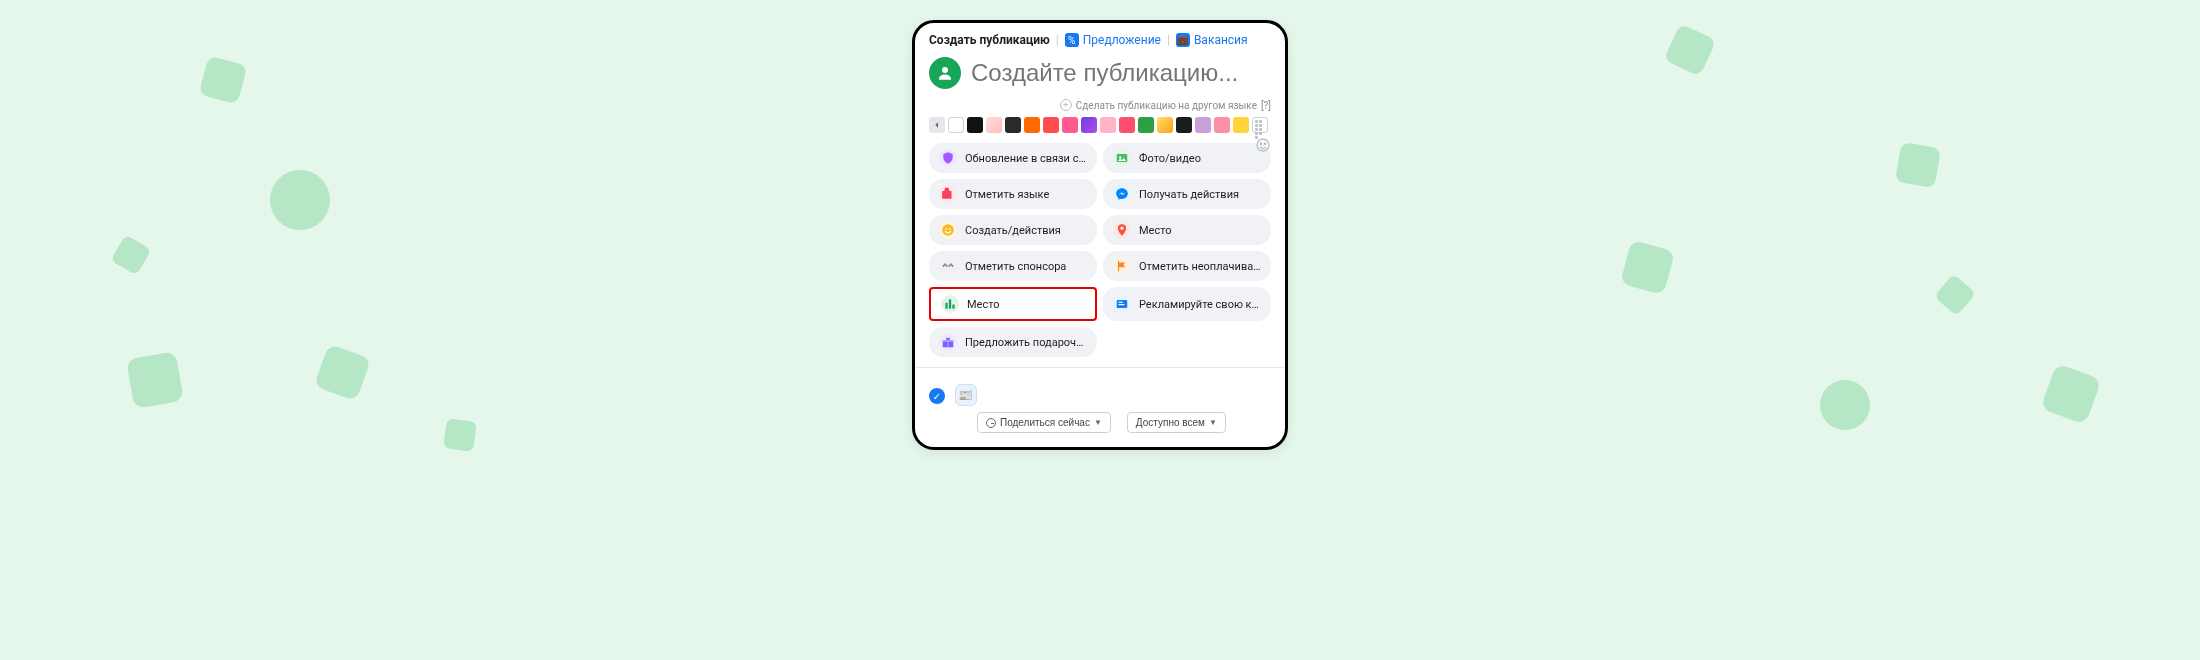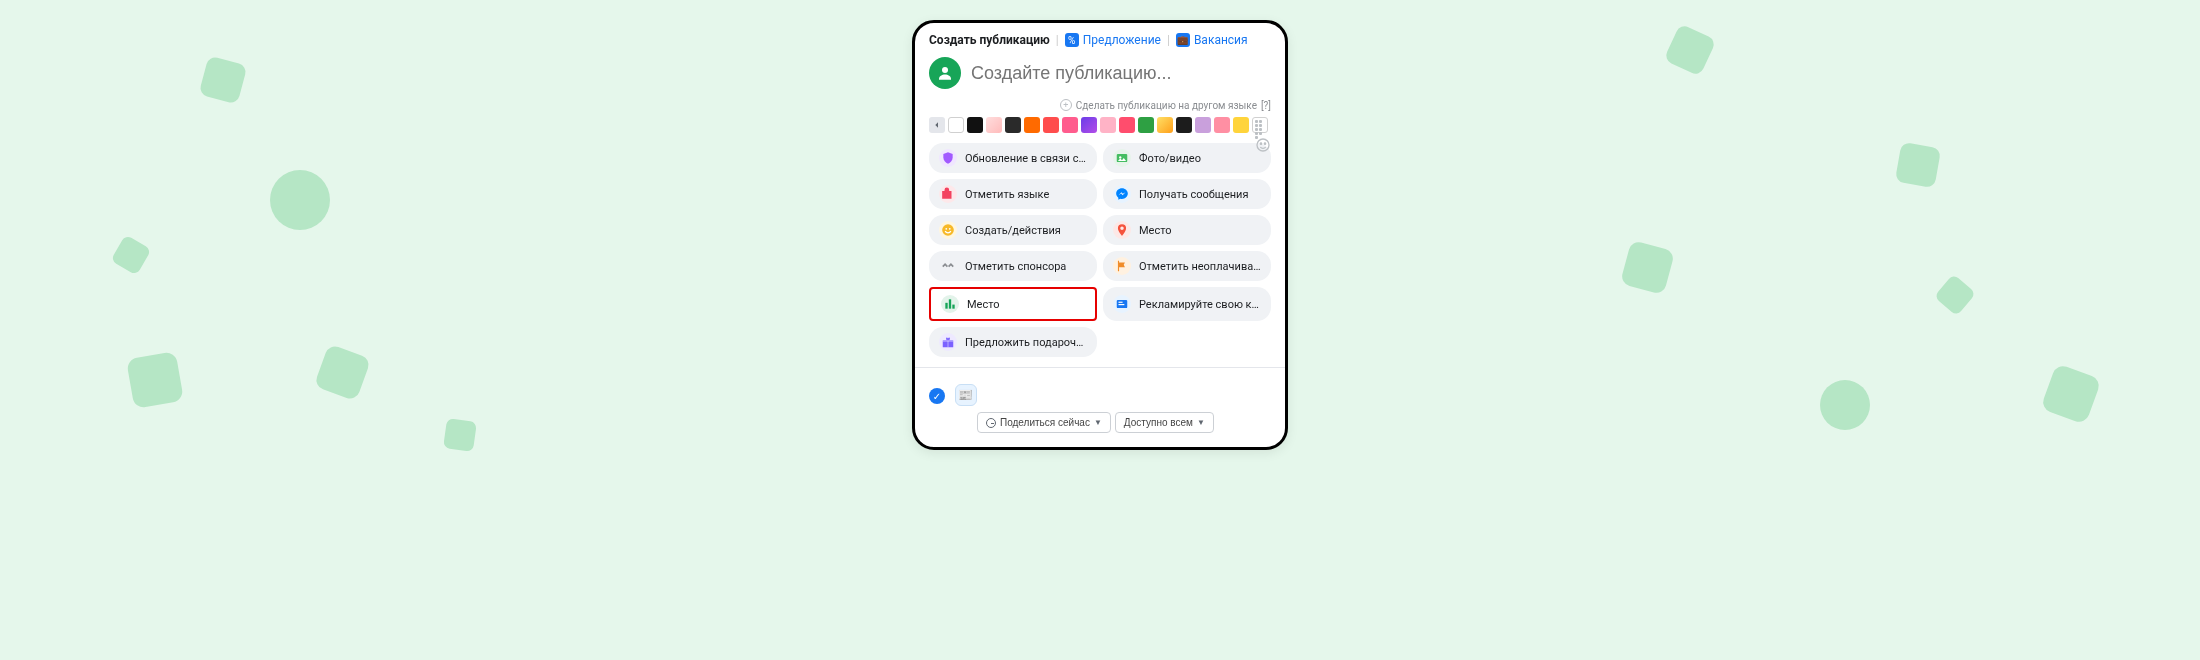--- a/index.html
+++ b/index.html
@@ -58,21 +58,21 @@
   .compose-row { display:flex; align-items:center; padding: 4px 14px 10px; gap: 10px;}
   .avatar {
     width: 32px; height:32px; border-radius:50%;
     background:#17a558;
     display:flex; align-items:center; justify-content:center;
     color:#fff; flex-shrink:0;
   }
   .avatar svg { width:18px; height:18px; }
   .compose-input {
     border:none; outline:none;
-    font-size: 18px; color:#8a8d91;
+    font-size: 24px; color:#8a8d91;
     flex:1;
     background:transparent;
   }
   .emoji-right {
     position:absolute;
     right:14px;
     top:114px;
     width:16px; height:16px;
     color:#bcc0c4;
   }
@@ -125,21 +125,21 @@
 
   .footer {
     border-top:1px solid #e4e6eb;
     padding: 8px 14px 0;
   }
   .feed-row { display:flex; gap:10px; align-items:flex-start; }
   .check { width:16px; height:16px; border-radius:50%; background:#1877f2; display:flex; align-items:center; justify-content:center; color:#fff; font-size:10px; margin-top:12px; flex-shrink:0;}
   .feed-ic { width:22px; height:22px; border-radius:6px; background:#e7f3ff; border:1px solid #c8dff5; display:flex; align-items:center; justify-content:center; margin-top:8px; font-size:12px;}
   .feed-text { font-size:10px; color:#65676b; }
   .feed-text .title { font-size:11px; font-weight:600; color:#1c1e21; display:block; margin-bottom:2px;}
-  .footer-btns { display:flex; gap:4px; margin-top:6px; margin-left:48px;}
+  .footer-btns { display:flex; gap:16px; margin-top:6px; margin-left:48px;}
   .fbtn {
     border:1px solid #ccd0d5;
     background:#fff;
     border-radius:4px;
     font-size:10px; color:#444;
     padding:4px 8px;
     display:inline-flex; align-items:center; gap:4px;
     cursor:pointer;
   }
   .fbtn .caret { font-size:8px; color:#606770;}
@@ -251,21 +251,21 @@
           </svg>
         </span>
         <span class="lbl">Отметить языке</span>
       </div>
       <div class="opt">
         <span class="oicon" style="color: rgb(0, 132, 255); background: rgb(231, 243, 255);">
           <svg viewBox="0 0 24 24" fill="currentColor" width="14" height="14">
             <path d="M12 2C6.5 2 2 6.1 2 11.2c0 2.9 1.4 5.4 3.7 7.1V22l3.4-1.9c.9.2 1.9.4 2.9.4 5.5 0 10-4.1 10-9.2S17.5 2 12 2zm1 12l-2.5-2.7L6 14l5-5 2.5 2.7L18 9z"></path>
           </svg>
         </span>
-        <span class="lbl">Получать сообщения</span>
+        <span class="lbl">Получать действия</span>
       </div>
       <div class="opt">
         <span class="oicon" style="color: rgb(247, 185, 40); background: rgb(255, 246, 223);">
           <svg viewBox="0 0 24 24" fill="currentColor" width="14" height="14">
             <circle cx="12" cy="12" r="10"></circle>
             <circle cx="9" cy="10" r="1.5" fill="#fff"></circle>
             <circle cx="15" cy="10" r="1.5" fill="#fff"></circle>
             <path d="M7 14c1.2 2 3 3 5 3s3.8-1 5-3" stroke="#fff" stroke-width="2" fill="none"></path>
           </svg>
         </span>

